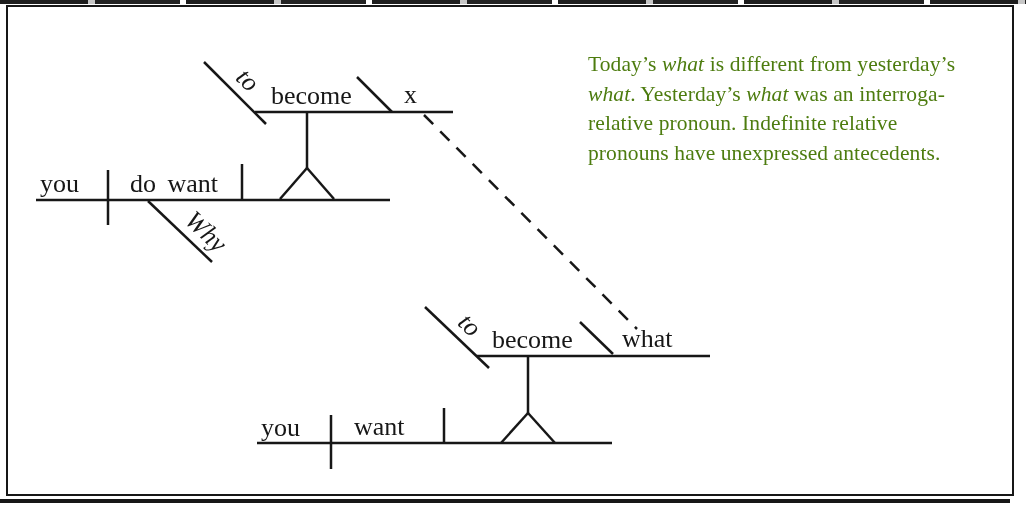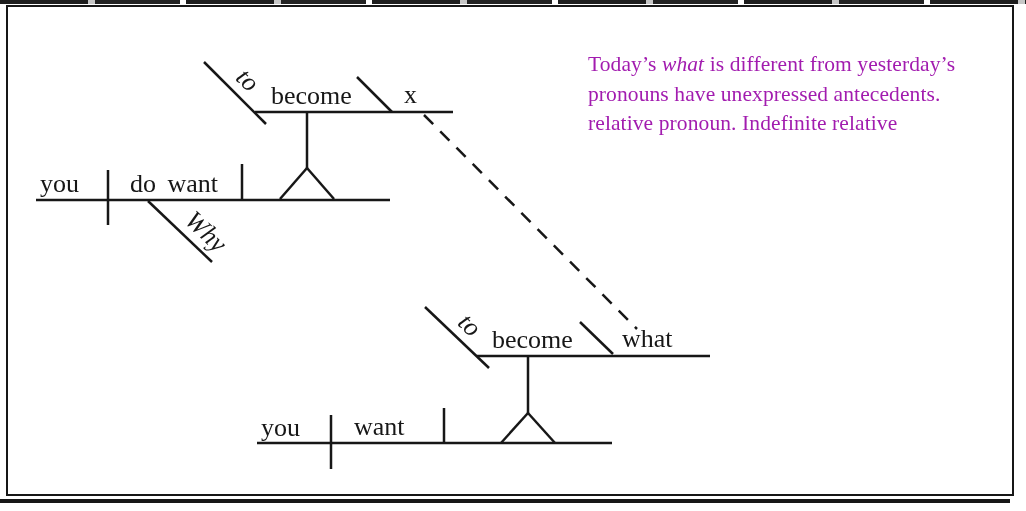--- a/index.html
+++ b/index.html
@@ -40,21 +40,21 @@
     font-size: 26px;
     fill: #171717;
   }
   svg.diagram text.slant-label { font-style: italic; }
   svg.diagram text.verb-phrase { word-spacing: 5px; }
 
   
   .note {
     position: absolute; left: 588px; top: 50px; width: 425px;
     font-size: 21.5px; line-height: 29.5px;
-    color: #a21caf; letter-spacing: 0.1px;
+    color: #4d7c0f; letter-spacing: 0.1px;
   }
   .note .note-line { white-space: nowrap; }
   .note .it { font-style: italic; }
 </style>
 </head>
 <body>
 
 <div class="canvas">
 
   <div class="edge-top"></div>
@@ -107,17 +107,18 @@
       <text x="261" y="436">you</text>
       <text x="354" y="435">want</text>
       <text class="slant-label" text-anchor="middle" transform="translate(459,336) rotate(44)" y="-7">to</text>
       <text x="492" y="348">become</text>
       <text x="622" y="347">what</text>
     </g>
   </svg>
 
   <div class="note">
       <div class="note-line"><span class="">Today’s </span><span class="it">what</span><span class=""> is different from yesterday’s</span></div>
+      <div class="note-line"><span class="it">what</span><span class="">. Yesterday’s </span><span class="it">what</span><span class=""> was an interroga-</span></div>
+      <div class="note-line"><span class="">relative pronoun. Indefinite relative</span></div>
       <div class="note-line"><span class="">pronouns have unexpressed antecedents.</span></div>
-      <div class="note-line"><span class="">relative pronoun. Indefinite relative</span></div>
     </div>
 
 </div>
 
 </body></html>

